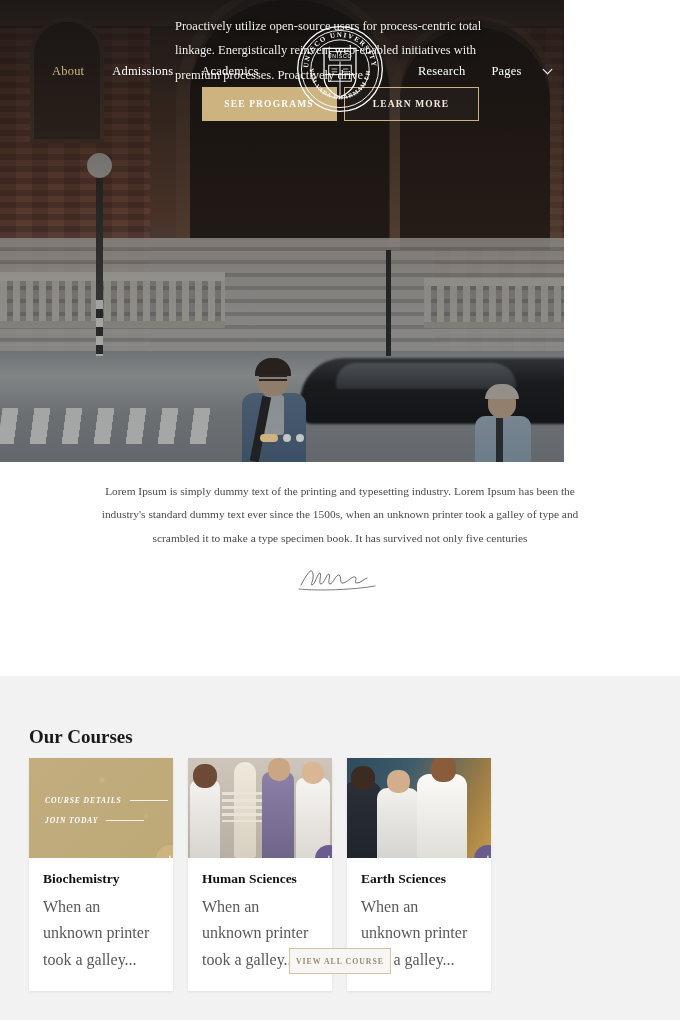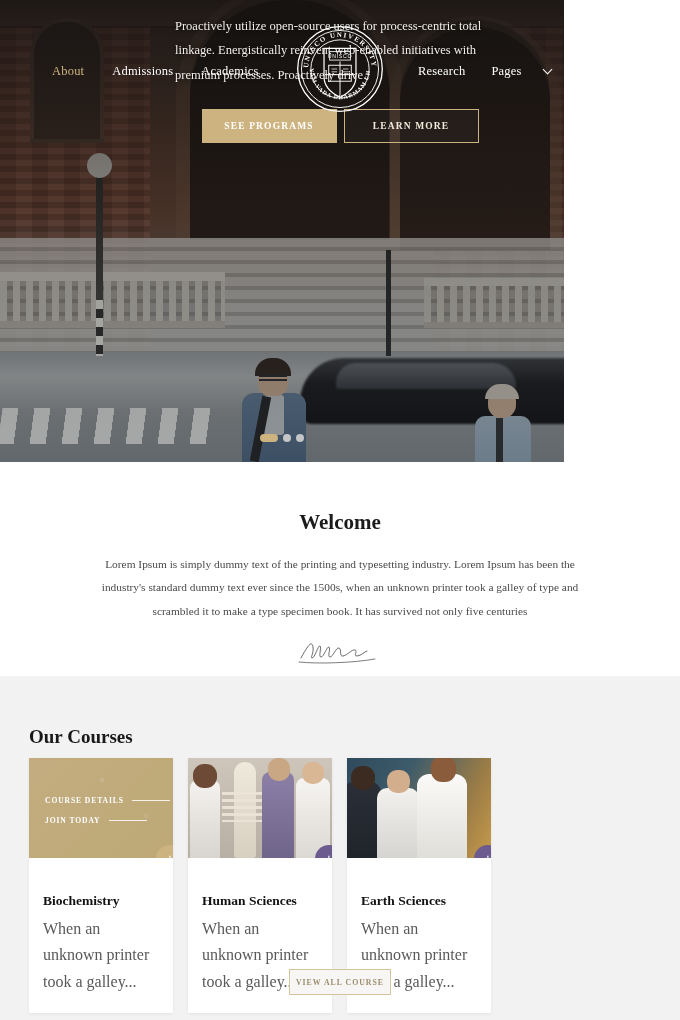--- a/index.html
+++ b/index.html
@@ -237,21 +237,21 @@
   .hero-title {
     margin-top:185px;
     font-size:34px; color:#fff; font-weight:bold; letter-spacing:-.3px;
     text-shadow:0 1px 6px rgba(0,0,0,.45);
   }
   .hero-desc {
     margin-top:14px; width:330px; text-align:left;
     font-size:12.5px; line-height:1.95; color:#f0eeea;
     text-shadow:0 1px 4px rgba(0,0,0,.5);
   }
-  .hero-btns { margin-top:22px; display:flex; gap:7px; }
+  .hero-btns { display:flex; gap:7px; }
   .btn {
     font-size:9.5px; letter-spacing:1.15px; font-weight:bold;
     padding:0 0; height:34px; display:flex; align-items:center; justify-content:center;
     cursor:pointer; font-family:"Liberation Serif", serif;
   }
   .btn-primary {
     width:135px; background:#cdb380; color:#ffffff;
     border:1px solid #cdb380;
   }
   .btn-outline {
@@ -288,21 +288,21 @@
   .cards {
     position:absolute; left:29px; top:758px; display:flex; gap:15px;
   }
   .card {
     width:144px; background:#ffffff; box-shadow:0 1px 3px rgba(0,0,0,.07);
     position:relative;
   }
   .card-media {
     width:144px; height:100px; position:relative; overflow:hidden;
   }
-  .card-body { padding:13px 14px 18px;margin-top:22px; }
+  .card-body { padding:13px 14px 18px; }
   .card-title { font-size:13.5px; color:#121212; font-weight:bold; }
   .card-desc { margin-top:7px; font-size:16px; line-height:1.65; color:#59595a; }
   .plus {
     position:absolute; right:-11px; bottom:-15px; width:28px; height:28px;
     border-radius:50%; color:#fff; font-size:15px; line-height:27px;
     text-align:center; font-family:"Liberation Sans", sans-serif; cursor:pointer;
     z-index:3;
   }
   .plus.gold { background:#cdb380; }
   .plus.purple { background:#6b5b8e; }
@@ -319,20 +319,21 @@
       radial-gradient(circle at 30% 30%, rgba(255,255,255,.22) 0 2px, transparent 3px),
       radial-gradient(circle at 70% 60%, rgba(255,255,255,.18) 0 2px, transparent 3px);
     opacity:.5;
   }
   .ov-row {
     display:flex; align-items:center; gap:8px; margin-bottom:11px;
   }
   .ov-row span {
     font-size:7.6px; letter-spacing:.9px; color:#ffffff; font-weight:bold;
     white-space:nowrap;
+    font-style:italic;
   }
   .ov-row i { display:block; width:38px; height:1px; background:rgba(255,255,255,.85); }
 
   
   .ph-history{
     position:absolute; inset:0;
     background:
       linear-gradient(180deg, rgba(0,0,0,.12), rgba(0,0,0,.3)),
       repeating-linear-gradient(175deg,#8d7f6e 0 5px,#7a6c5c 5px 10px);
   }
@@ -405,21 +406,21 @@
   .ph-earth .c2{ position:absolute; left:30px; top:30px; width:42px; height:70px;
     background:linear-gradient(180deg,#f2f1ee,#d6d4d0); border-radius:10px 10px 0 0; }
   .ph-earth .c2h{ position:absolute; left:40px; top:12px; width:23px; height:23px;
     background:#d3ae8d; border-radius:10px; }
   .ph-earth .c3{ position:absolute; left:70px; top:16px; width:50px; height:84px;
     background:linear-gradient(180deg,#fbfaf8,#e0ded9); border-radius:12px 12px 0 0; }
   .ph-earth .c3h{ position:absolute; left:84px; top:-2px; width:25px; height:26px;
     background:#8a5c3c; border-radius:11px; }
 
   .viewall {
-    position:absolute; left:50%; transform:translateX(-50%); top:969px;
+    position:absolute; left:50%; transform:translateX(-50%); top:948px;
     width:102px; height:26px; border:1px solid #d4c49e; background:#f7f6f4;
     color:#9b8d6d; font-size:7.8px; letter-spacing:1px; font-weight:bold;
     display:flex; align-items:center; justify-content:center; cursor:pointer;
     font-family:"Liberation Serif", serif;
   }
 </style>
 </head>
 <body>
 
 <div class="hero">
@@ -517,21 +518,20 @@
   </div>
 
   <div class="dots">
     <span class="dot active"></span>
     <span class="dot"></span>
     <span class="dot"></span>
   </div>
 </div>
 
 <div class="welcome">
-  <h2>Welcome</h2>
   <p>Lorem Ipsum is simply dummy text of the printing and typesetting industry. Lorem Ipsum has been the industry's standard dummy text ever since the 1500s, when an unknown printer took a galley of type and scrambled it to make a type specimen book. It has survived not only five centuries</p>
   <div class="signature">
     <svg viewBox="0 0 90 30" width="90" height="30" aria-hidden="true">
       <path d="M6,21 C14,6 17,4 18,10 C19,16 15,21 17,21 C20,21 23,8 25,9
                C27,10 23,20 26,20 C29,20 32,9 34,10 C36,11 32,20 35,20
                C38,20 41,10 44,11 C47,12 44,20 48,19 C53,18 57,12 60,13
                C63,14 58,19 62,19 C66,19 70,14 72,14" fill="none" stroke="#5c5c5c" stroke-width="0.9" stroke-linecap="round"></path>
       <path d="M4,25 C22,27 58,26 80,22" fill="none" stroke="#5c5c5c" stroke-width="0.8" stroke-linecap="round"></path>
     </svg>
   </div>

